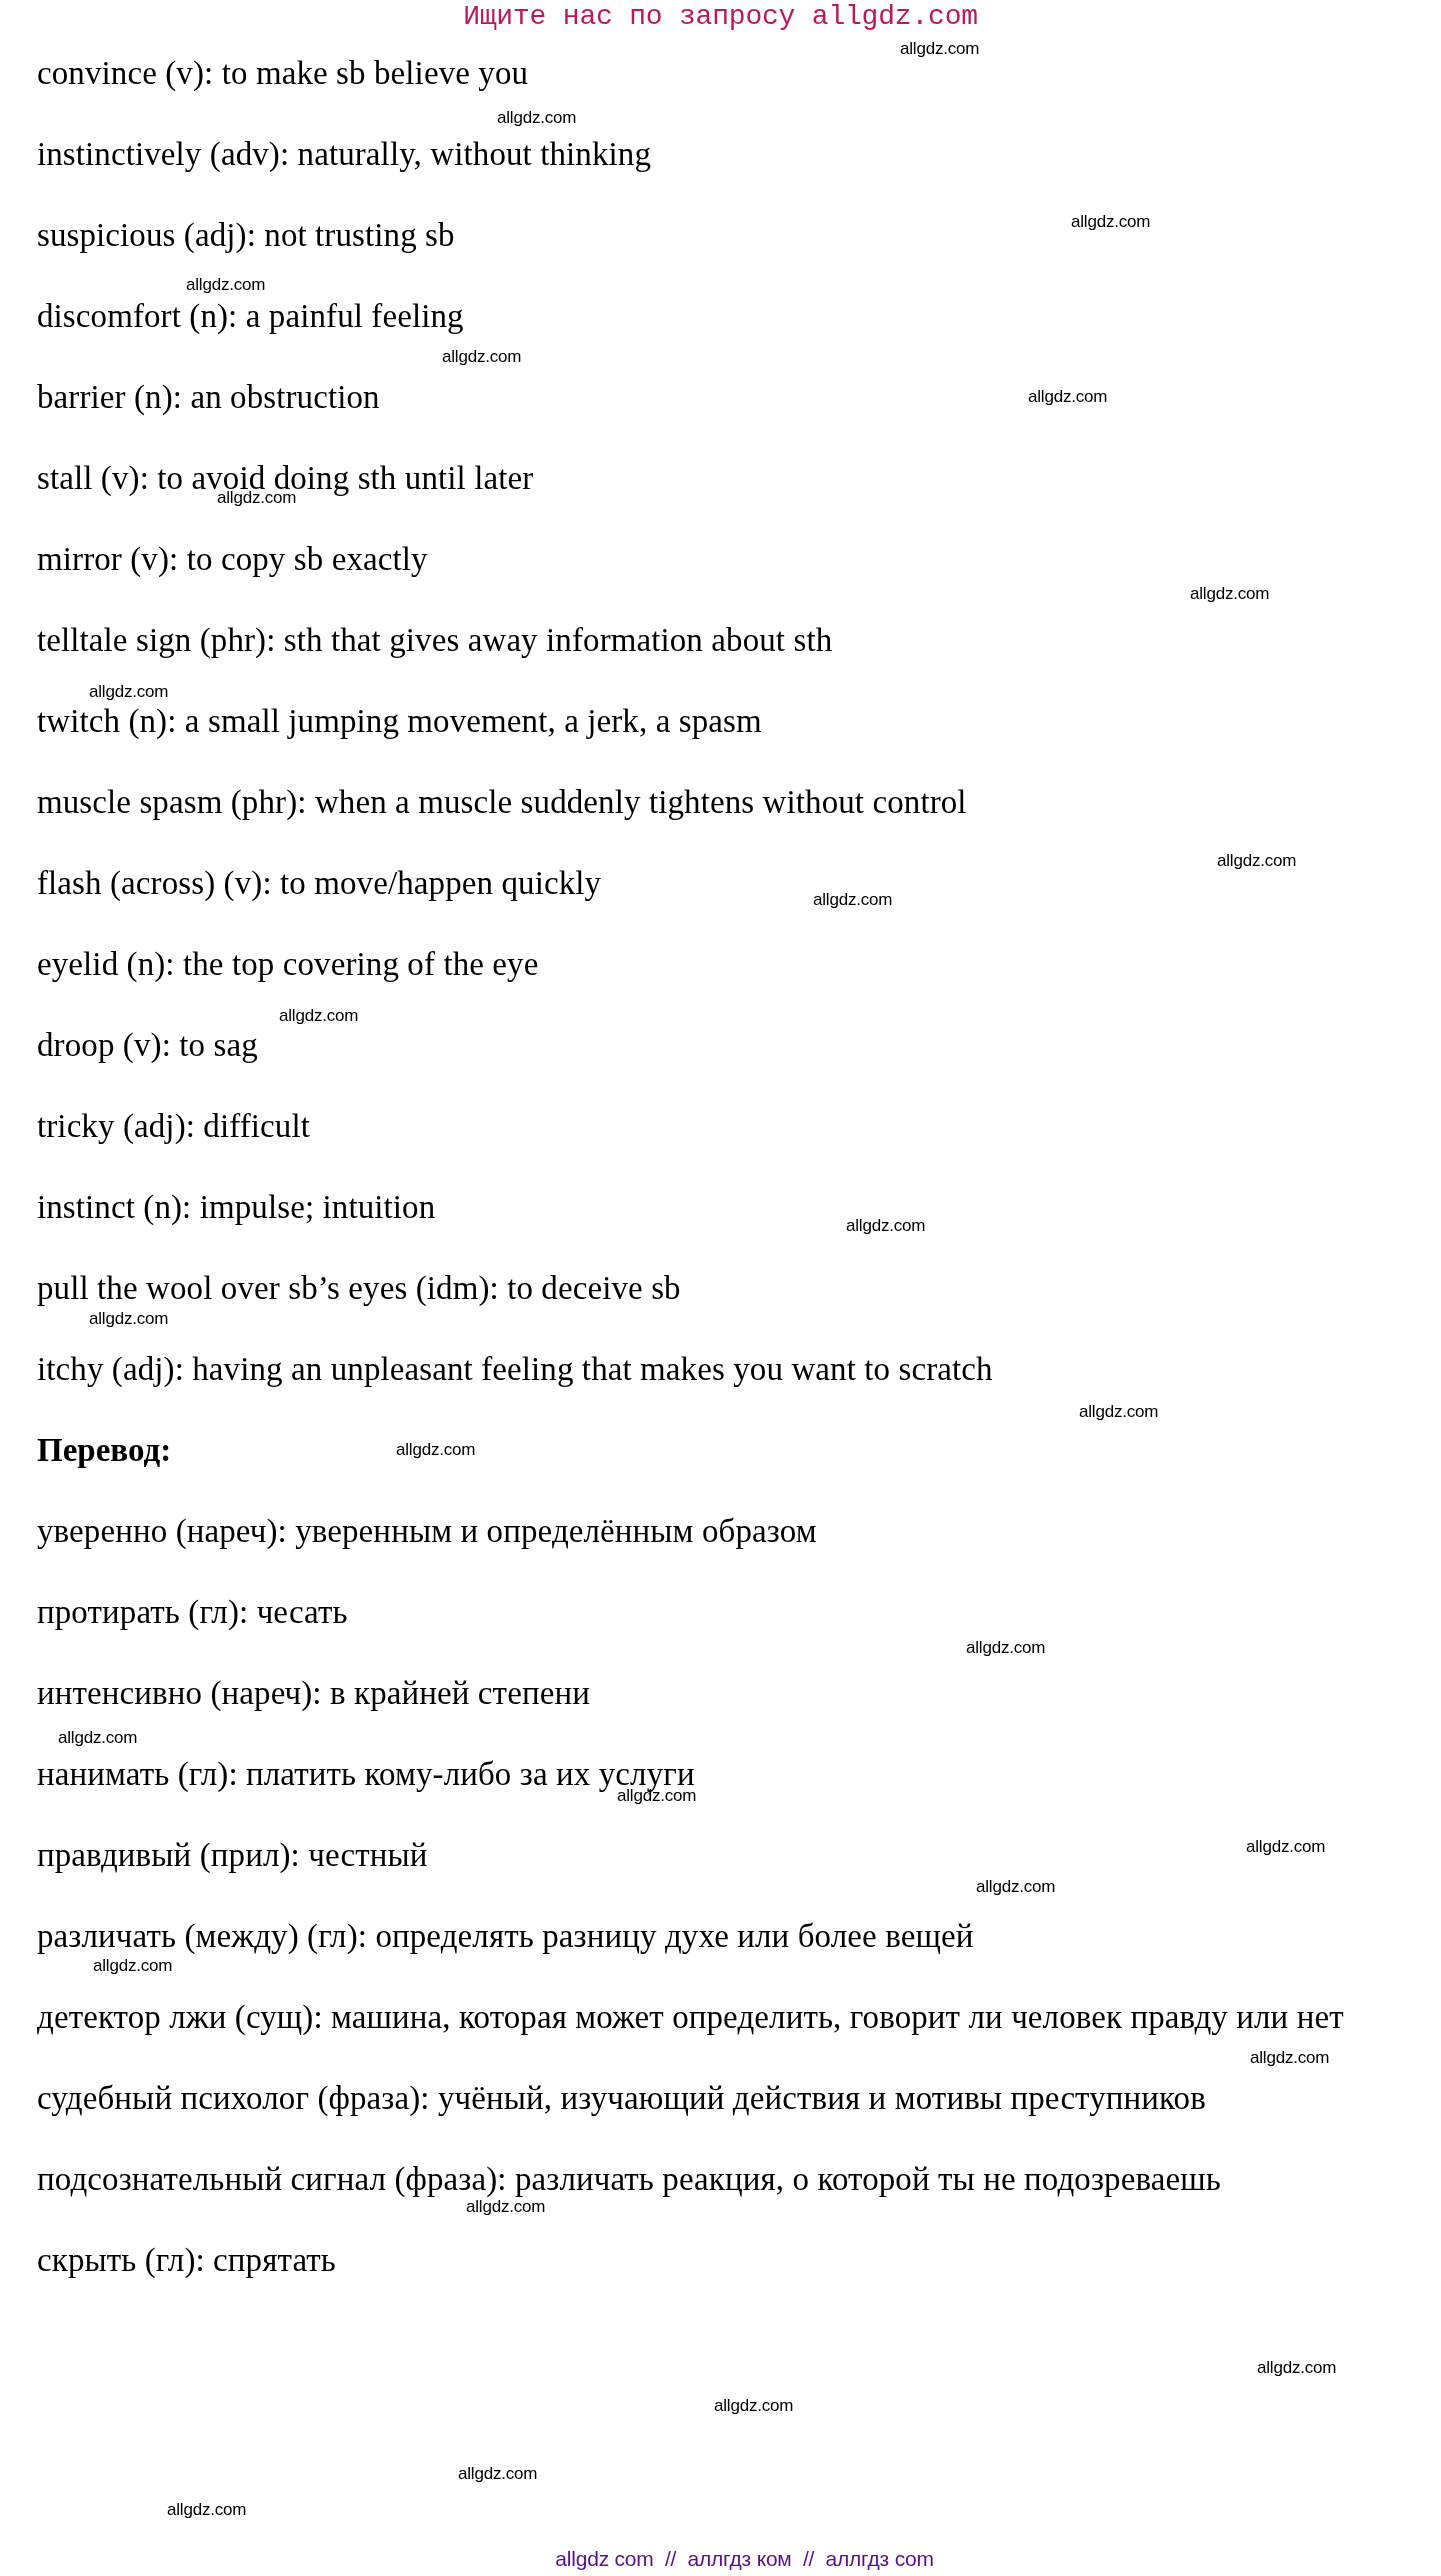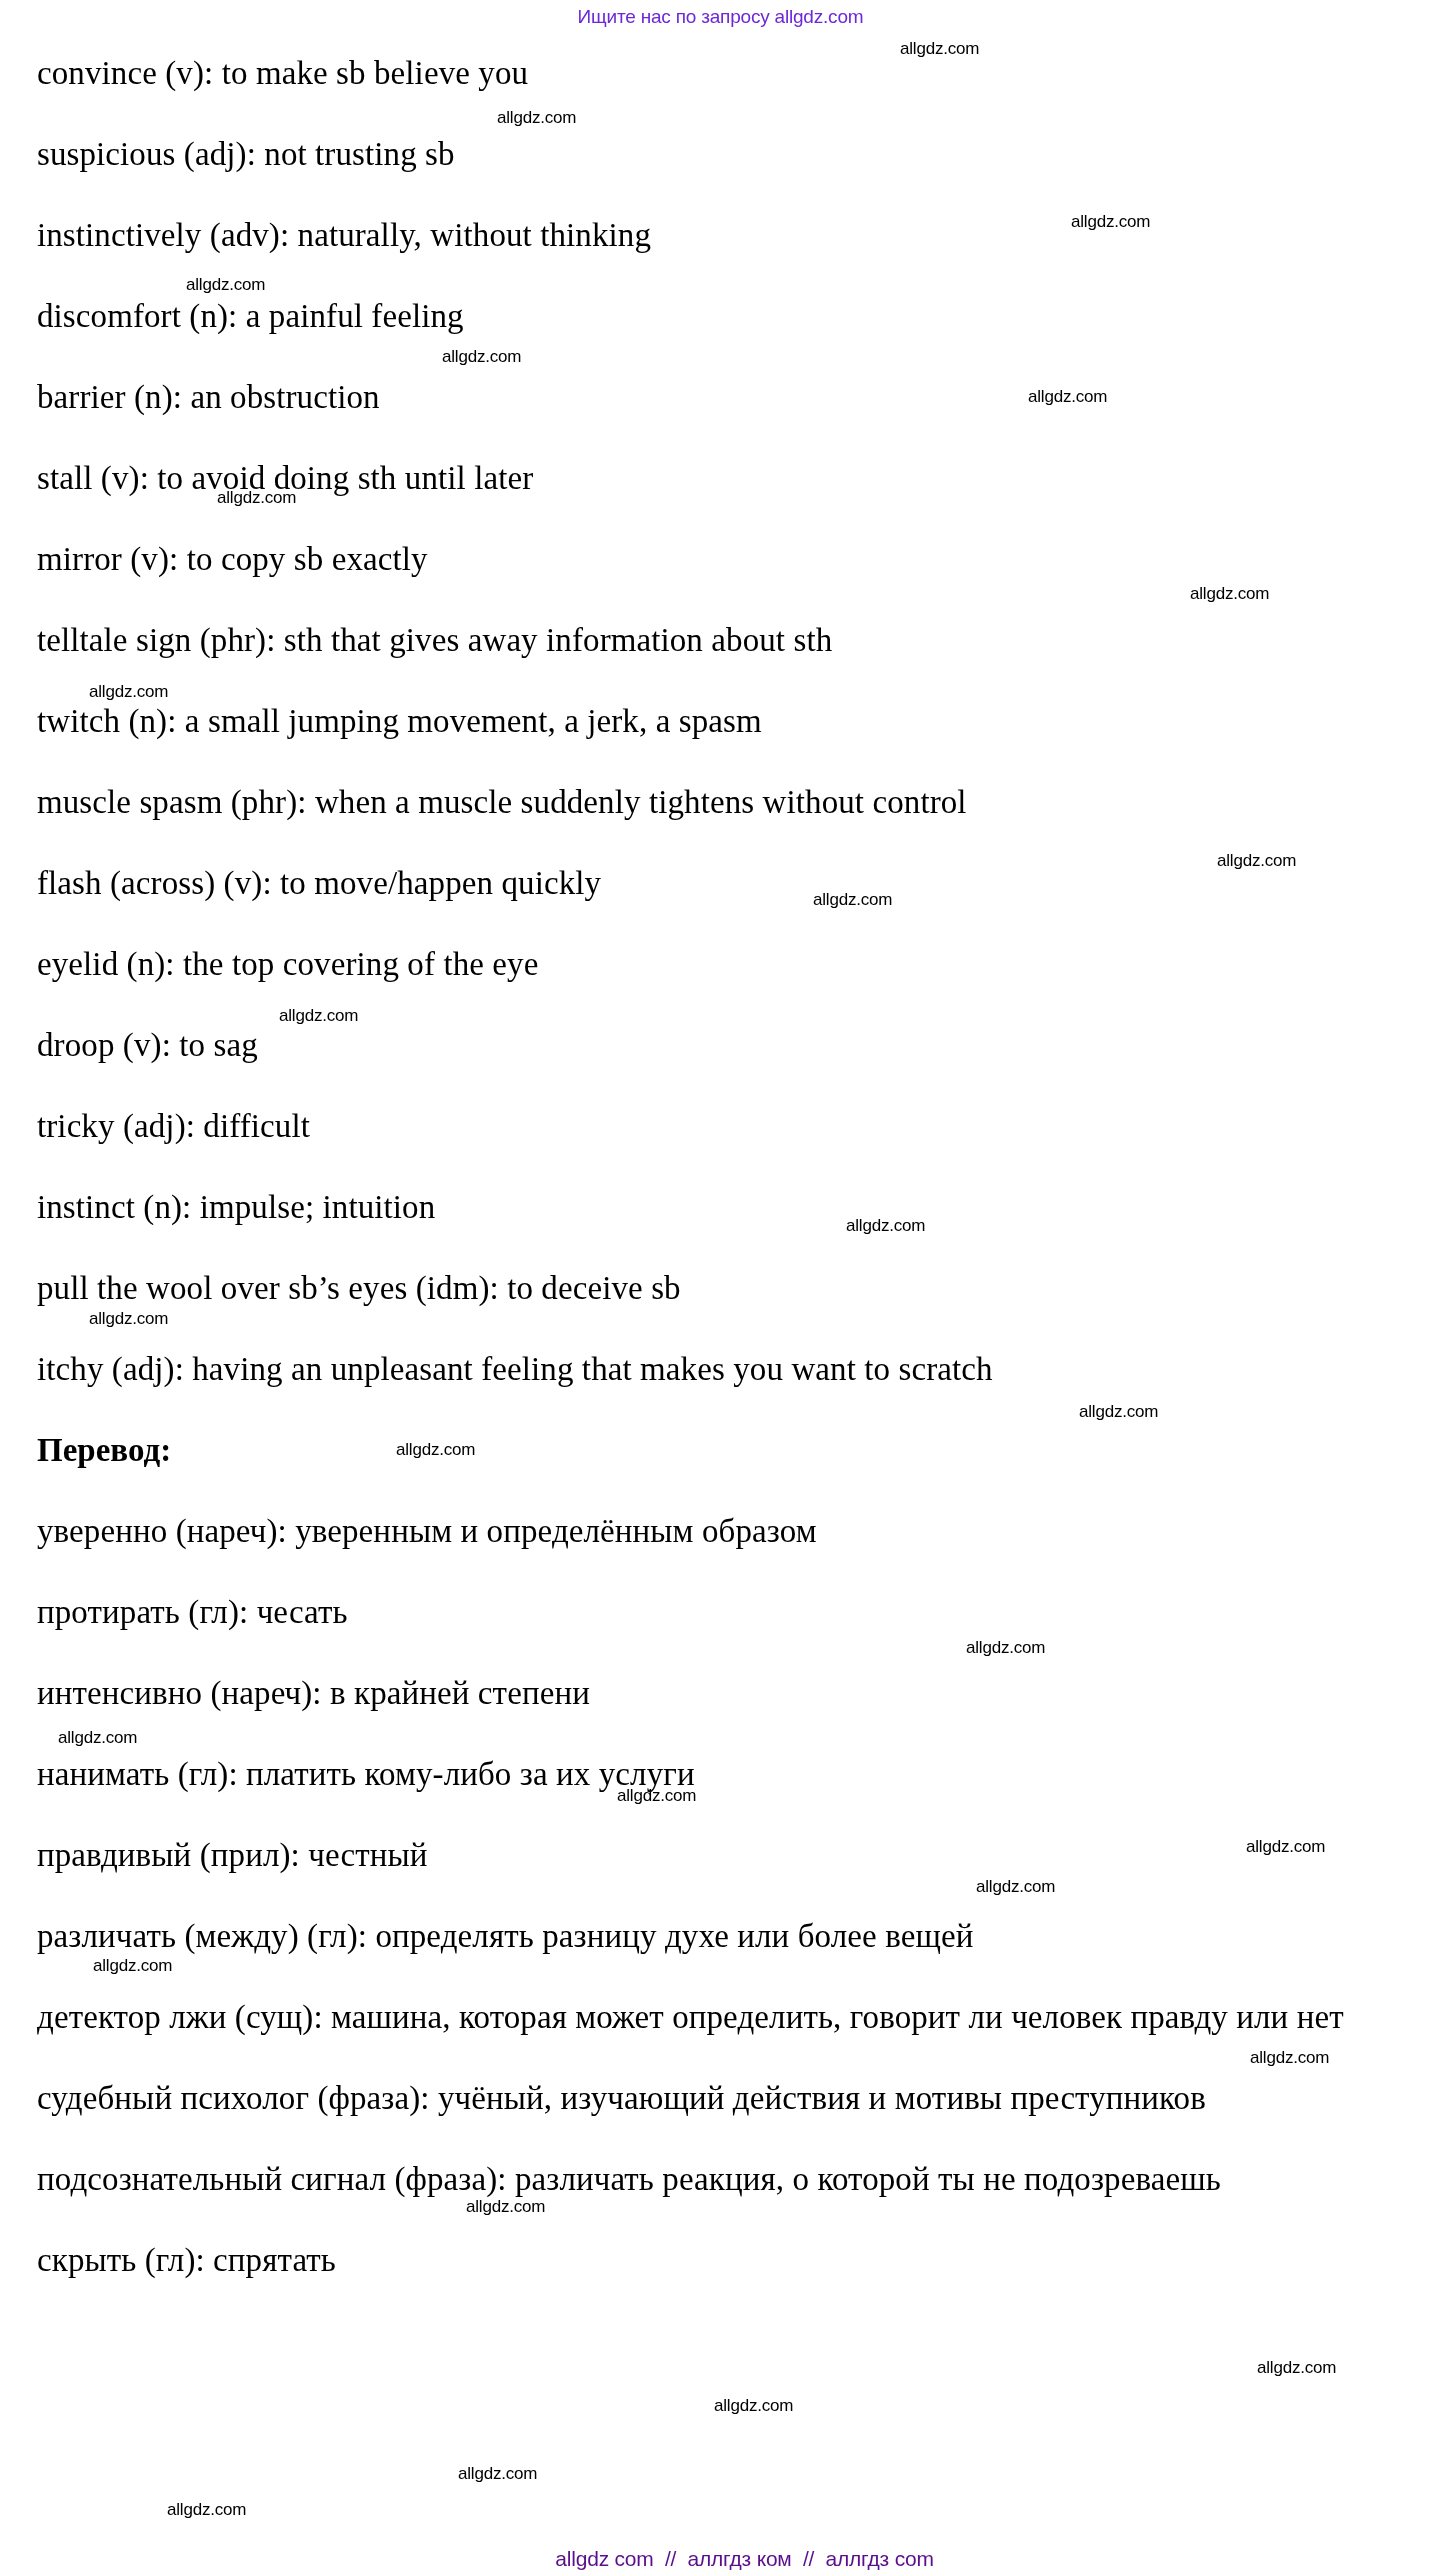--- a/index.html
+++ b/index.html
@@ -31,24 +31,24 @@
     position: absolute;
     left: 0;
     top: 0;
     width: 1441px;
     height: 33px;
     display: flex;
     align-items: center;
     justify-content: center;
   }
   .promo-text {
-    font-family: Liberation Sans, sans-serif;
-    font-size: 19px;
+    font-family: Liberation Mono, monospace;
+    font-size: 28px;
     line-height: 1;
-    color: #6d28d9;
+    color: #be185d;
     white-space: nowrap;
     letter-spacing: -0.2px;
   }
 
   
   .content {
     position: absolute;
     left: 0;
     top: 33px;
     width: 1441px;
@@ -105,22 +105,22 @@
 
 <div id="page">
 
   <div class="promo-bar">
     <span class="promo-text">Ищите нас по запросу allgdz.com</span>
   </div>
 
   <div class="content">
     <div id="entries-container">
         <div class="entry"><span>convince (v)</span><span>: </span><span>to make sb believe you</span></div>
+        <div class="entry"><span>instinctively (adv)</span><span>: </span><span>naturally, without thinking</span></div>
         <div class="entry"><span>suspicious (adj)</span><span>: </span><span>not trusting sb</span></div>
-        <div class="entry"><span>instinctively (adv)</span><span>: </span><span>naturally, without thinking</span></div>
         <div class="entry"><span>discomfort (n)</span><span>: </span><span>a painful feeling</span></div>
         <div class="entry"><span>barrier (n)</span><span>: </span><span>an obstruction</span></div>
         <div class="entry"><span>stall (v)</span><span>: </span><span>to avoid doing sth until later</span></div>
         <div class="entry"><span>mirror (v)</span><span>: </span><span>to copy sb exactly</span></div>
         <div class="entry"><span>telltale sign (phr)</span><span>: </span><span>sth that gives away information about sth</span></div>
         <div class="entry"><span>twitch (n)</span><span>: </span><span>a small jumping movement, a jerk, a spasm</span></div>
         <div class="entry"><span>muscle spasm (phr)</span><span>: </span><span>when a muscle suddenly tightens without control</span></div>
         <div class="entry"><span>flash (across) (v)</span><span>: </span><span>to move/happen quickly</span></div>
         <div class="entry"><span>eyelid (n)</span><span>: </span><span>the top covering of the eye</span></div>
         <div class="entry"><span>droop (v)</span><span>: </span><span>to sag</span></div>

